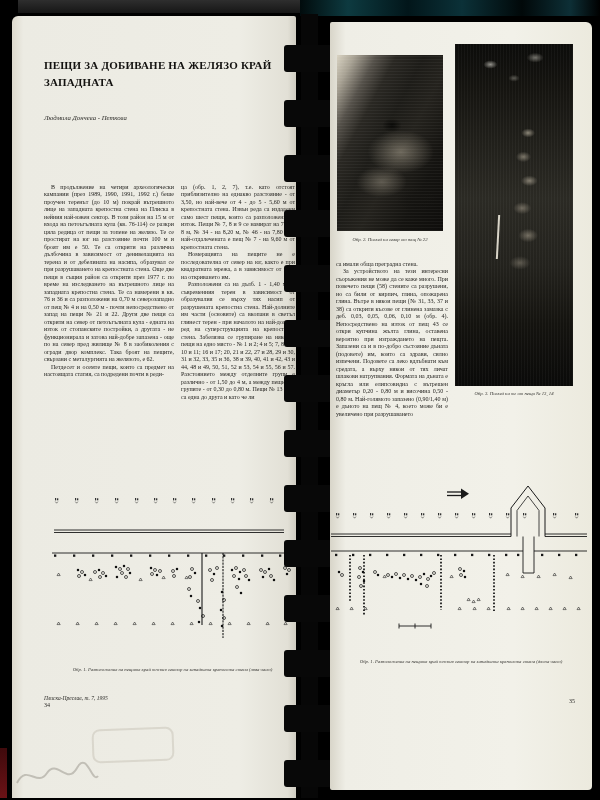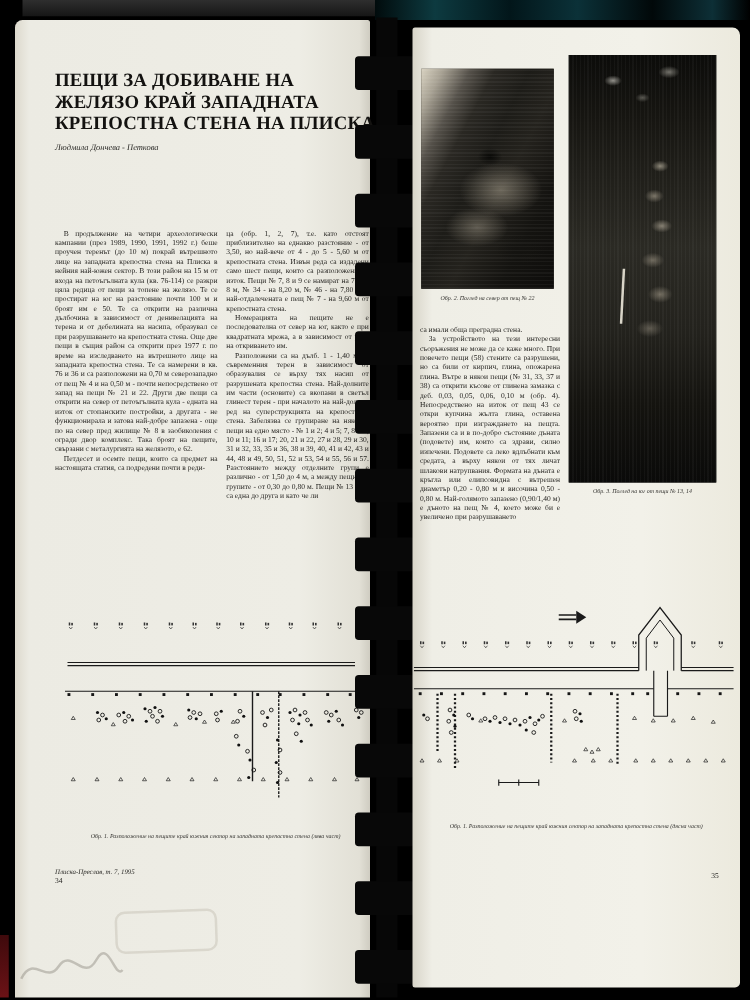--- a/index.html
+++ b/index.html
@@ -16,21 +16,21 @@
   .page{position:absolute;}
   .page-left{left:12px;top:16px;width:284px;height:782px;border-radius:6px 2px 0 0;
     background:linear-gradient(90deg,#ddd9cd 0%,#ecebe3 4%,#eeede5 80%,#e2e0d6 97%,#cfccc1 100%);}
   .page-right{left:330px;top:22px;width:262px;height:768px;border-radius:2px 6px 4px 2px;
     background:linear-gradient(90deg,#d8d5c9 0%,#efeee6 6%,#f2f1e9 70%,#eceade 100%);}
   
   .binding-bar{position:absolute;left:301px;top:14px;width:17px;height:784px;background:#070707;}
   .tooth{position:absolute;left:284px;width:48px;height:27px;background:#080808;border-radius:3px;}
   
   .title{position:absolute;left:44px;top:57px;width:258px;font-weight:700;
-    font-size:15px;line-height:17px;color:#131210;letter-spacing:.2px;}
+    font-size:11px;line-height:17px;color:#131210;letter-spacing:.2px;}
   
   .micro{position:absolute;transform:scale(.5);transform-origin:0 0;}
   .body-text{font-size:12px;line-height:15px;text-align:justify;color:#201f1c;}
   .body-text p{margin:0;text-indent:14px;}
   .body-text p.noindent{text-indent:0;}
   .caption{font-style:italic;font-size:9.5px;line-height:12px;color:#33322f;text-align:center;}
   .author-line{font-style:italic;font-size:13.5px;color:#2a2926;}
   .footer-line{font-style:italic;font-size:11px;line-height:14px;color:#2a2926;}
   .pageno{font-size:12px;color:#2a2926;}
   
@@ -71,21 +71,20 @@
 <div id="stage">
 
   <div class="strip-left"></div>
   <div class="strip-right"></div>
   <div class="red-edge"></div>
 
   <div class="page page-left"></div>
 
   <div class="title">
     <div>ПЕЩИ ЗА ДОБИВАНЕ НА ЖЕЛЯЗО КРАЙ ЗАПАДНАТА</div>
-    <div>КРЕПОСТНА СТЕНА НА ПЛИСКА</div>
   </div>
 
   <div class="micro" style="left:44px;top:114px;">
     <div class="author-line">Людмила Дончева - Петкова</div>
   </div>
 
   <div class="micro" style="left:44px;top:183px;">
     <div class="body-text" style="width:260px;">
       <p>В продължение на четири археологически кампании (през 1989, 1990, 1991, 1992 г.) беше проучен теренът (до 10 м) покрай вътрешното лице на западната крепостна стена на Плиска в нейния най-южен сектор. В този район на 15 м от входа на петоъгълната кула (кв. 76-114) се разкри цяла редица от пещи за топене на желязо. Те се простират на юг на разстояние почти 100 м и броят им е 50. Те са открити на различна дълбочина в зависимост от денивелацията на терена и от дебелината на насипа, образувал се при разрушаването на крепостната стена. Още две пещи в същия район са открити през 1977 г. по време на изследването на вътрешното лице на западната крепостна стена. Те са намерени в кв. 76 и 36 и са разположени на 0,70 м северозападно от пещ № 4 и на 0,50 м - почти непосредствено от запад на пещи № 21 и 22. Други две пещи са открити на север от петоъгълната кула - едната на изток от стопанските постройки, а другата - не функционирала и затова най-добре запазена - още по на север пред жилище № 8 в заобиколения с огради двор комплекс. Така броят на пещите, свързани с металургията на желязото, е 62.</p>
       <p>Петдесет и осемте пещи, които са предмет на настоящата статия, са подредени почти в реди-</p>

